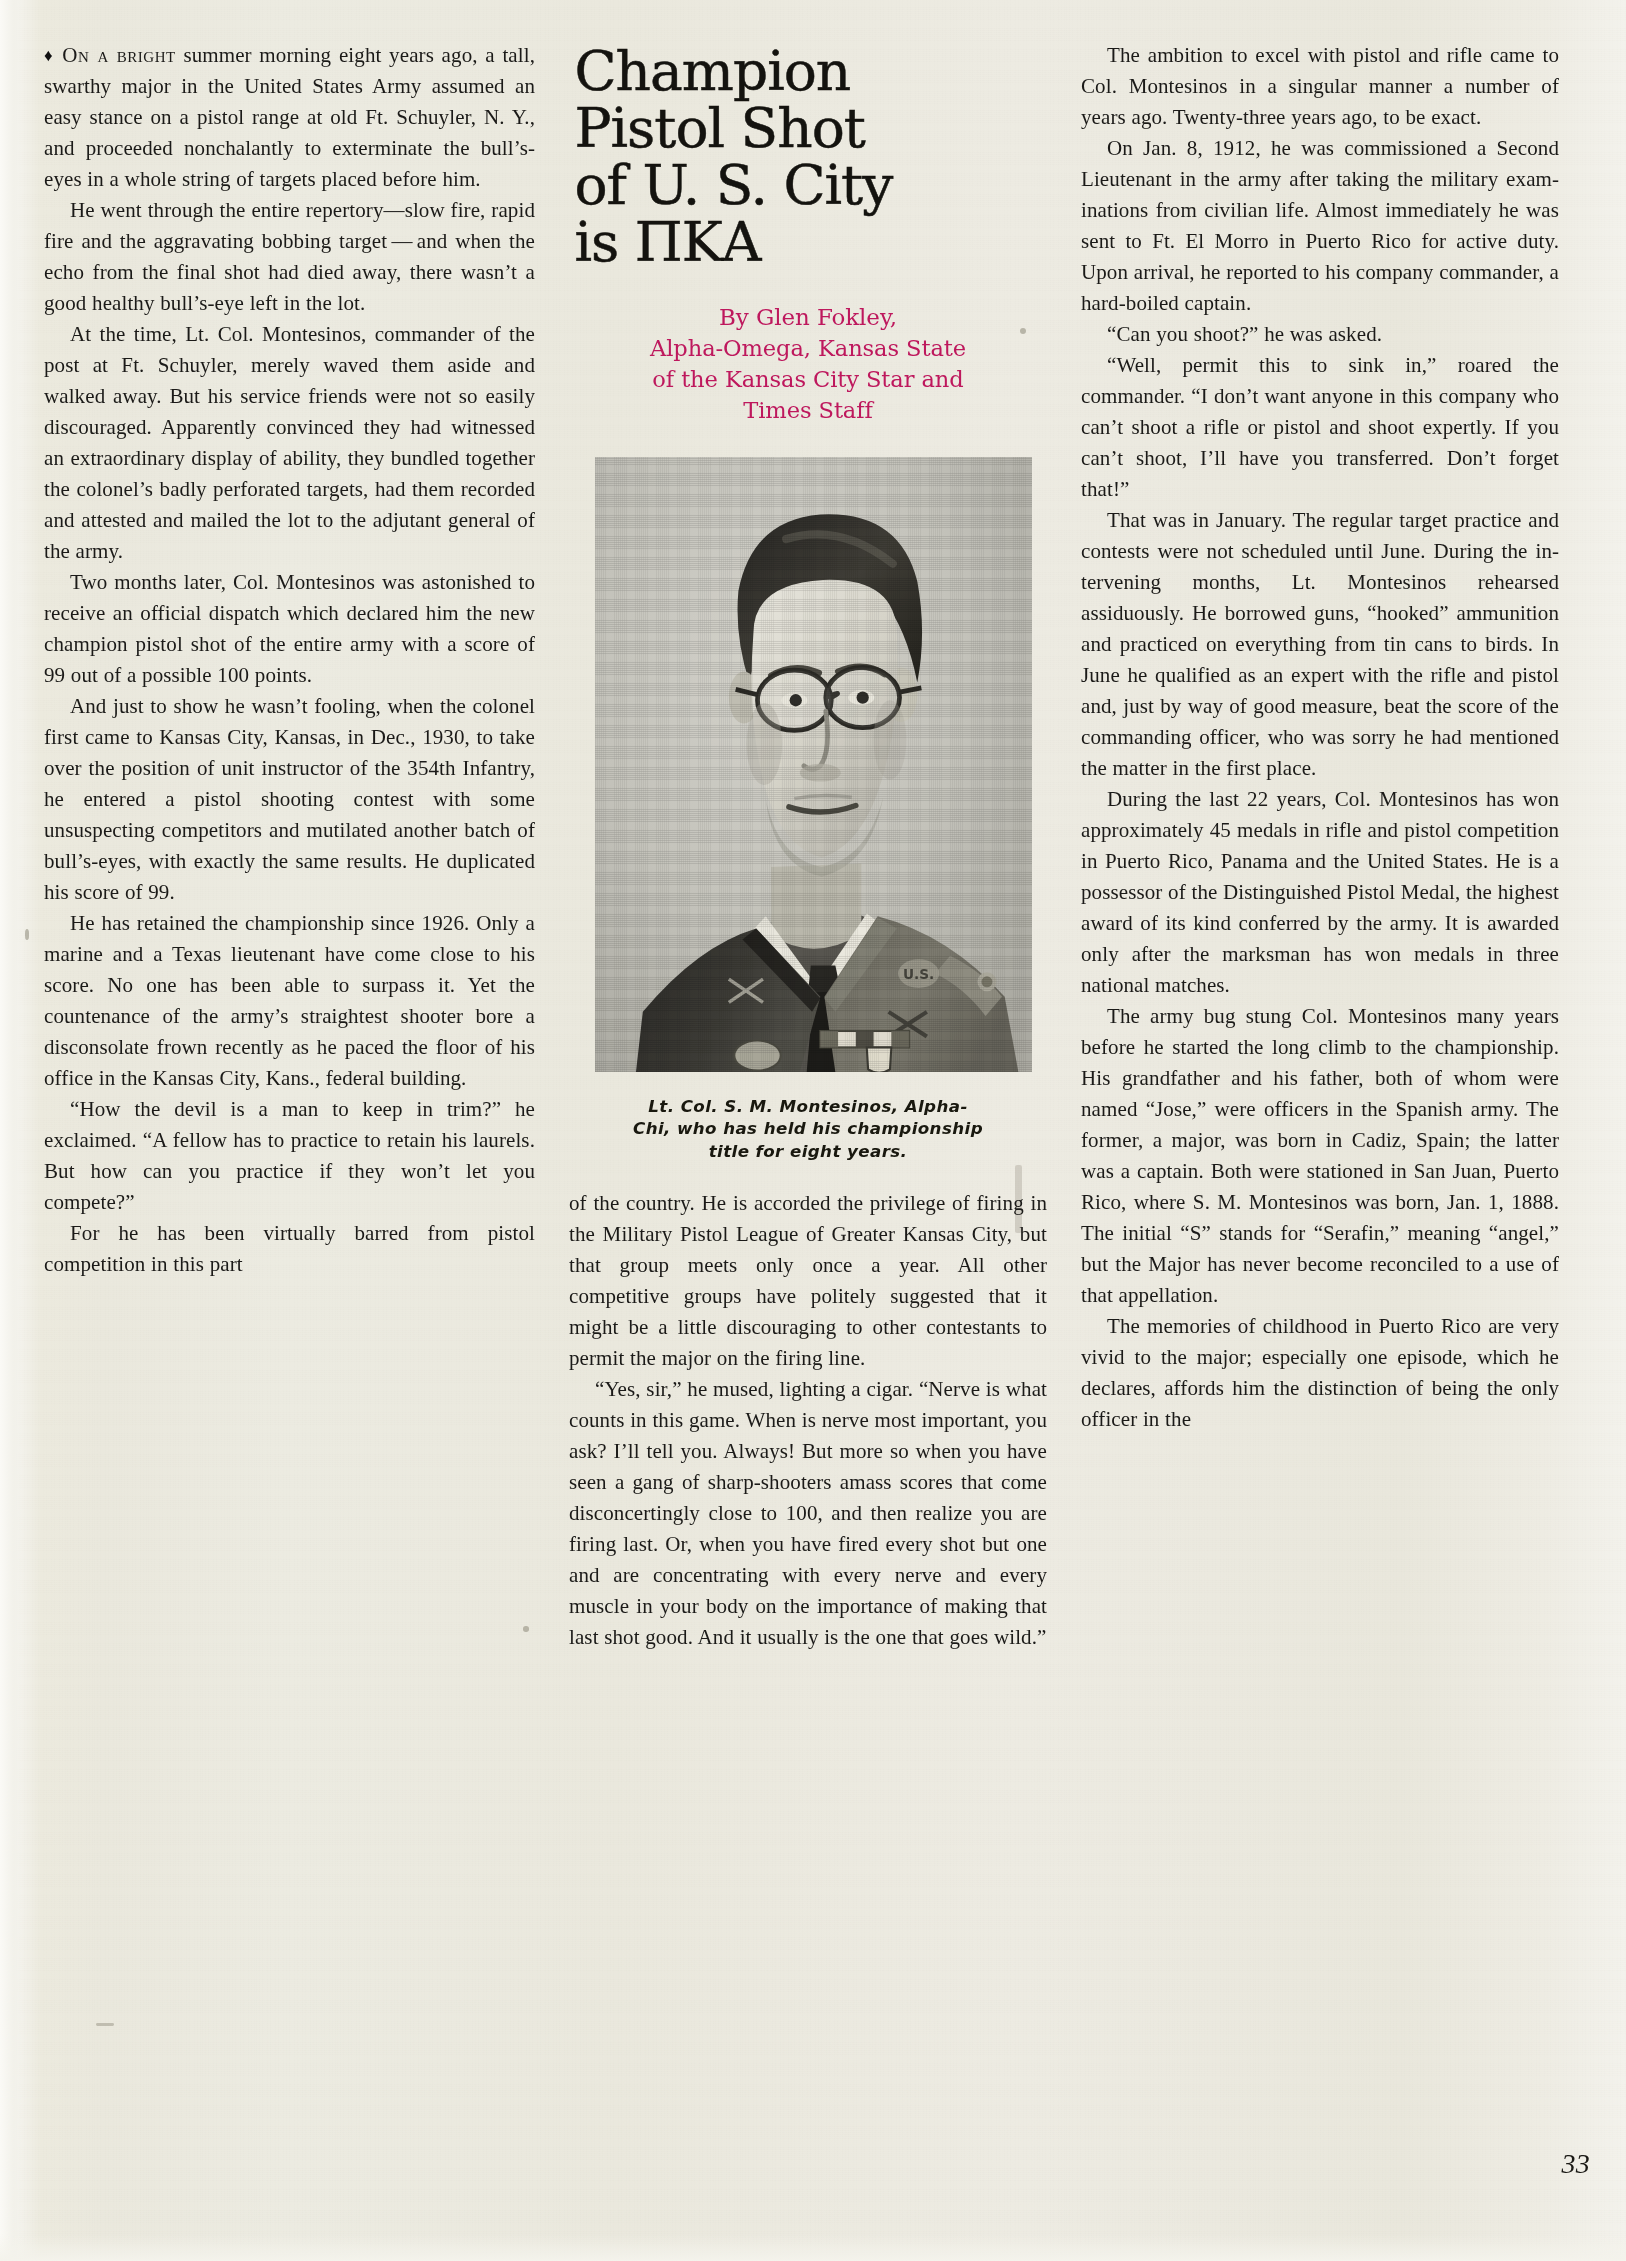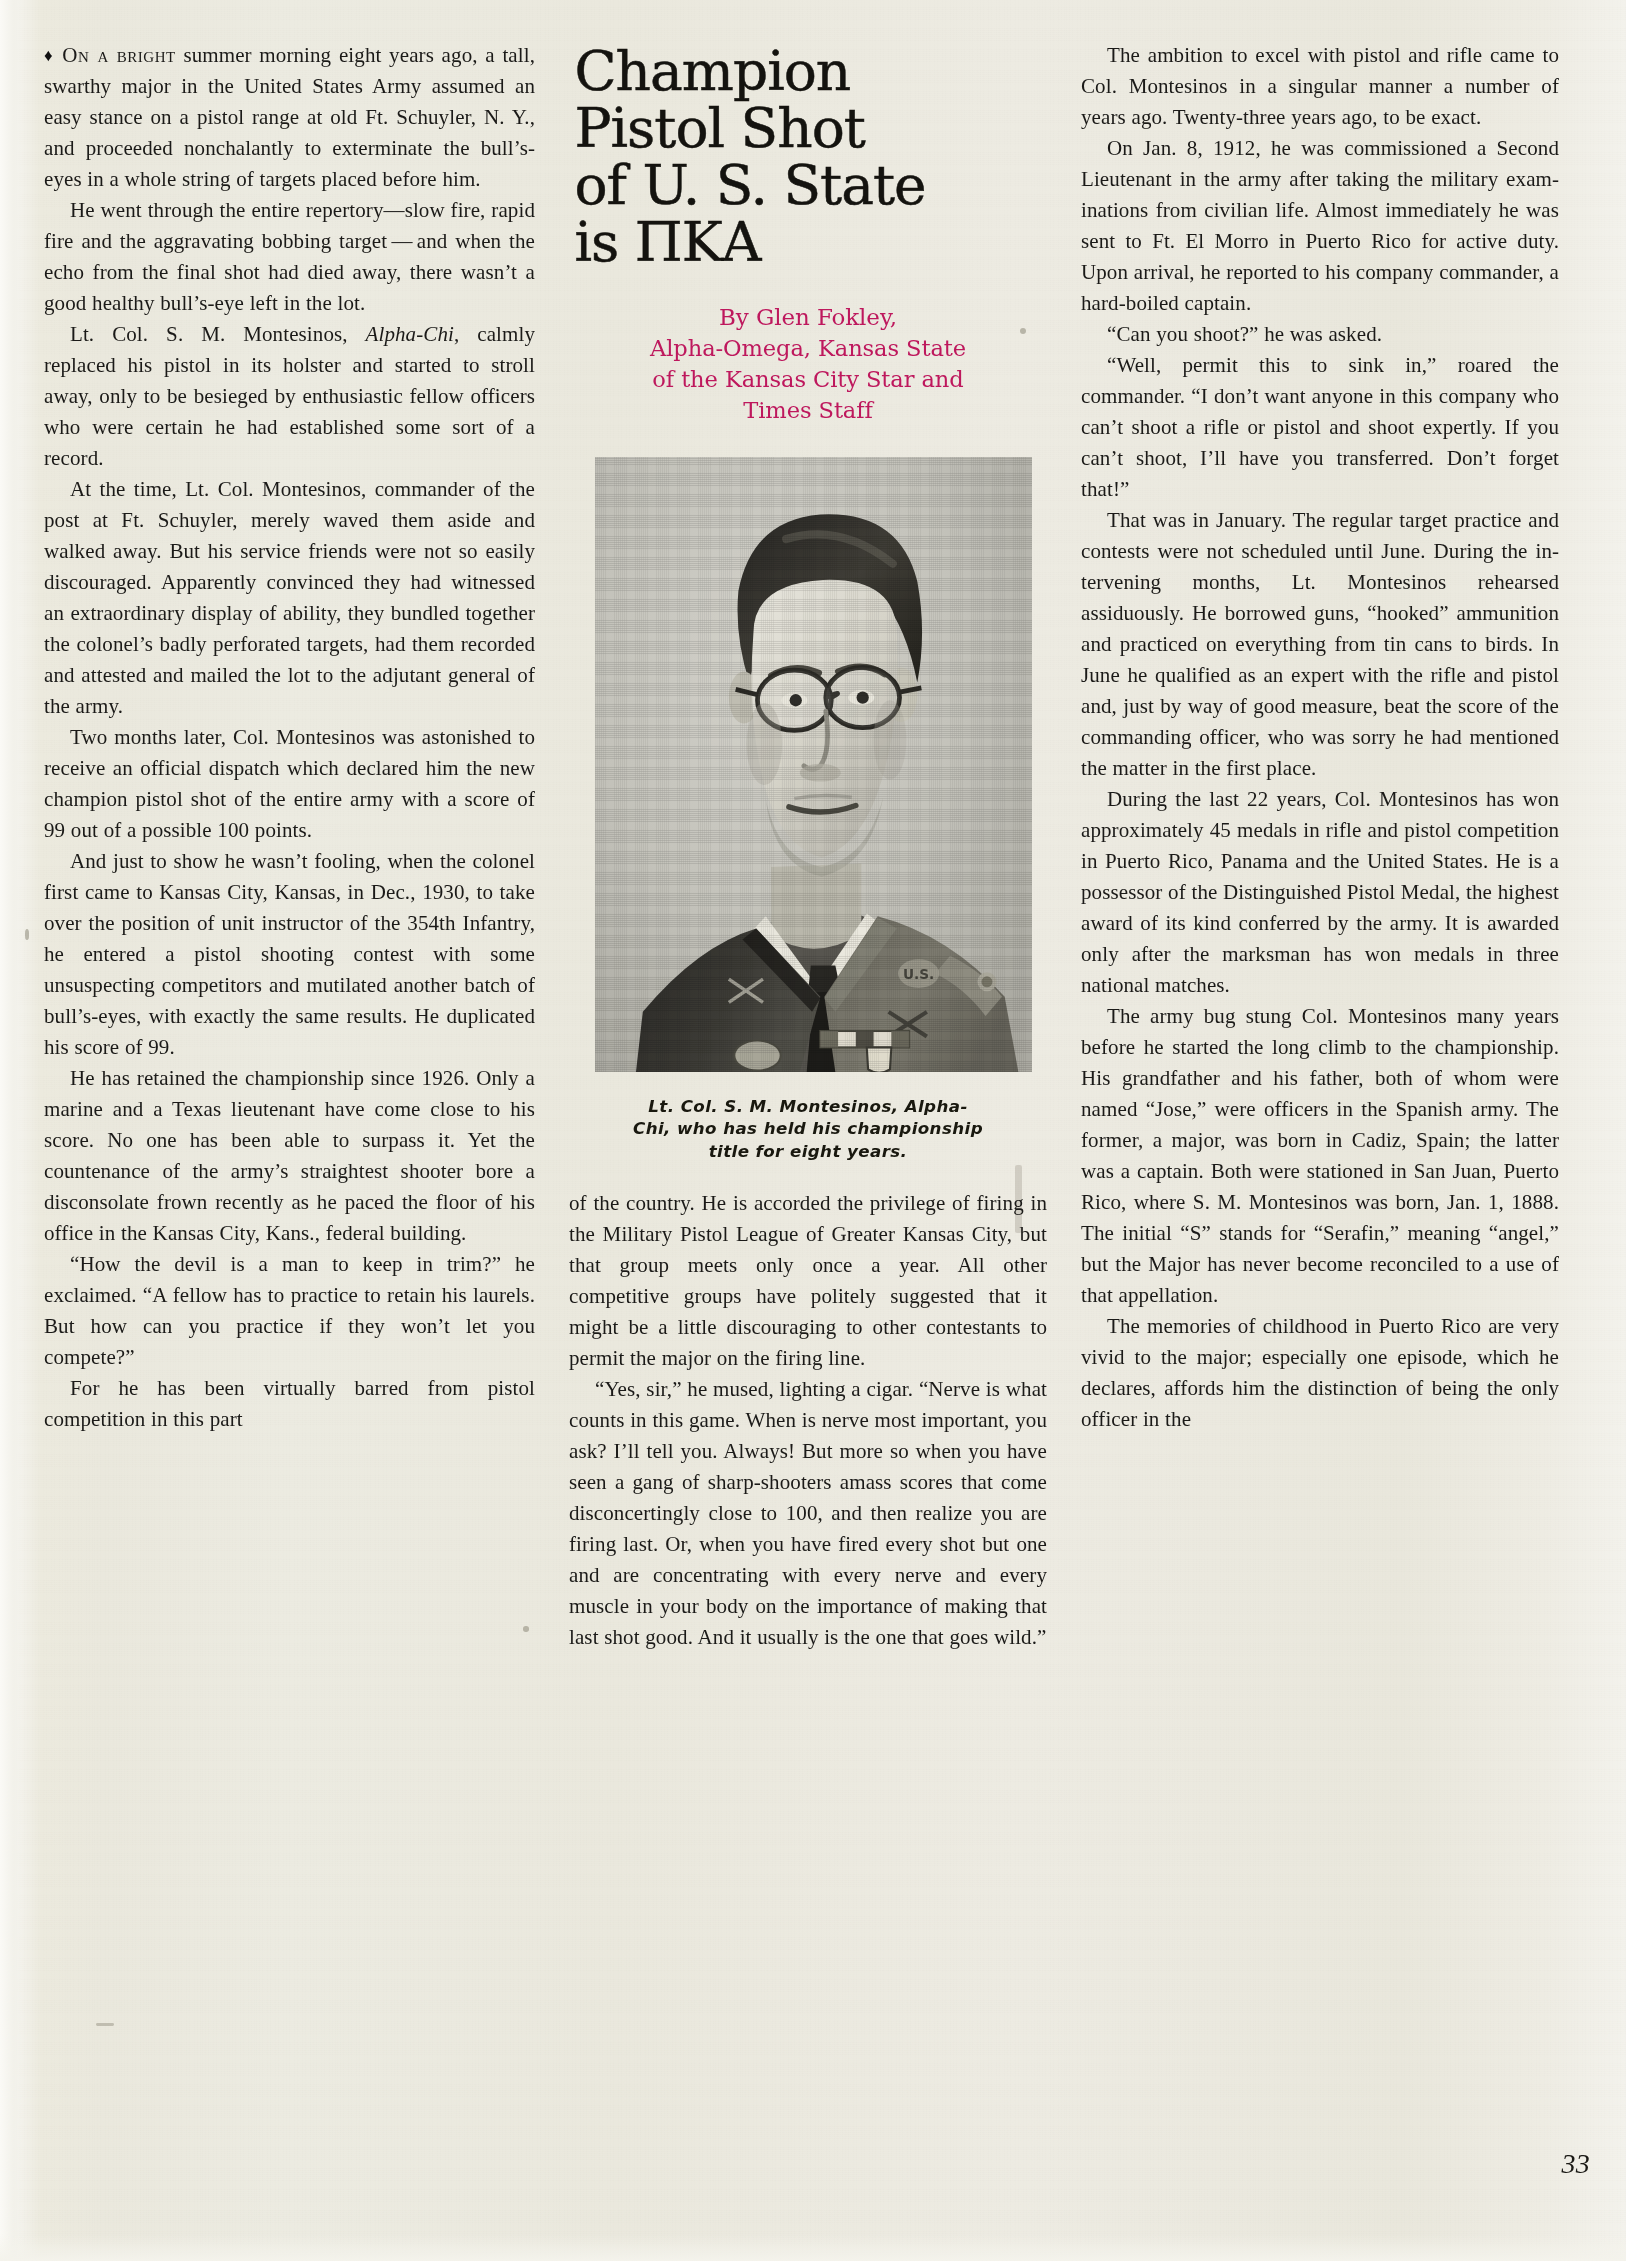--- a/index.html
+++ b/index.html
@@ -176,35 +176,34 @@
 <div class="speck" style="left:1015px;top:1165px;width:6.8px;height:68px;border-radius:2.1px;opacity:.30;"></div>
 <div class="speck" style="left:96px;top:2023px;width:18px;height:3.4px;border-radius:1.4px;opacity:.45;"></div>
 
 <div id="page">
 
   <div id="cols">
 
     <div class="col" id="col-left">
       <p class="body first"><span class="diamond">♦</span><span class="sc">On a bright</span> summer morning eight years ago, a tall, swarthy major in the United States Army as­sumed an easy stance on a pistol range at old Ft. Schuyler, N. Y., and proceeded nonchalantly to exter­minate the bull’s-eyes in a whole string of targets placed before him.</p>
       <p class="body">He went through the entire reper­tory—slow fire, rapid fire and the aggravating bobbing target — and when the echo from the final shot had died away, there wasn’t a good healthy bull’s-eye left in the lot.</p>
-      <p class="body">Lt. Col. S. M. Montesinos, <em>Alpha-Chi</em>, calmly replaced his pistol in its holster and started to stroll away, only to be besieged by enthusiastic fellow officers who were certain he had established some sort of a record.</p>
       <p class="body">At the time, Lt. Col. Montesinos, commander of the post at Ft. Schuy­ler, merely waved them aside and walked away. But his service friends were not so easily discouraged. Ap­parently convinced they had witness­ed an extraordinary display of abil­ity, they bundled together the colonel’s badly perforated targets, had them recorded and attested and mailed the lot to the adjutant gen­eral of the army.</p>
       <p class="body">Two months later, Col. Mon­tesinos was astonished to receive an official dispatch which declared him the new champion pistol shot of the entire army with a score of 99 out of a possible 100 points.</p>
       <p class="body">And just to show he wasn’t fool­ing, when the colonel first came to Kansas City, Kansas, in Dec., 1930, to take over the position of unit in­structor of the 354th Infantry, he entered a pistol shooting contest with some unsuspecting competitors and mutilated another batch of bull’s-eyes, with exactly the same results. He duplicated his score of 99.</p>
       <p class="body">He has retained the championship since 1926. Only a marine and a Texas lieutenant have come close to his score. No one has been able to surpass it. Yet the countenance of the army’s straightest shooter bore a disconsolate frown recently as he paced the floor of his office in the Kansas City, Kans., federal building.</p>
       <p class="body">“How the devil is a man to keep in trim?” he exclaimed. “A fellow has to practice to retain his laurels. But how can you practice if they won’t let you compete?”</p>
       <p class="body">For he has been virtually barred from pistol competition in this part</p>
     </div>
 
     <div class="col" id="col-mid">
 
       <h1 id="headline">
         <span class="hl-line">Champion</span>
         <span class="hl-line">Pistol Shot</span>
-        <span class="hl-line">of U. S. State</span>
+        <span class="hl-line">of U. S. City</span>
         <span class="hl-line">is ΠΚΑ</span>
       </h1>
 
       <div id="byline">
         <span class="bl-line lead">By Glen Fokley,</span>
         <span class="bl-line">Alpha-Omega, Kansas State</span>
         <span class="bl-line">of the Kansas City Star and</span>
         <span class="bl-line">Times Staff</span>
       </div>
 

